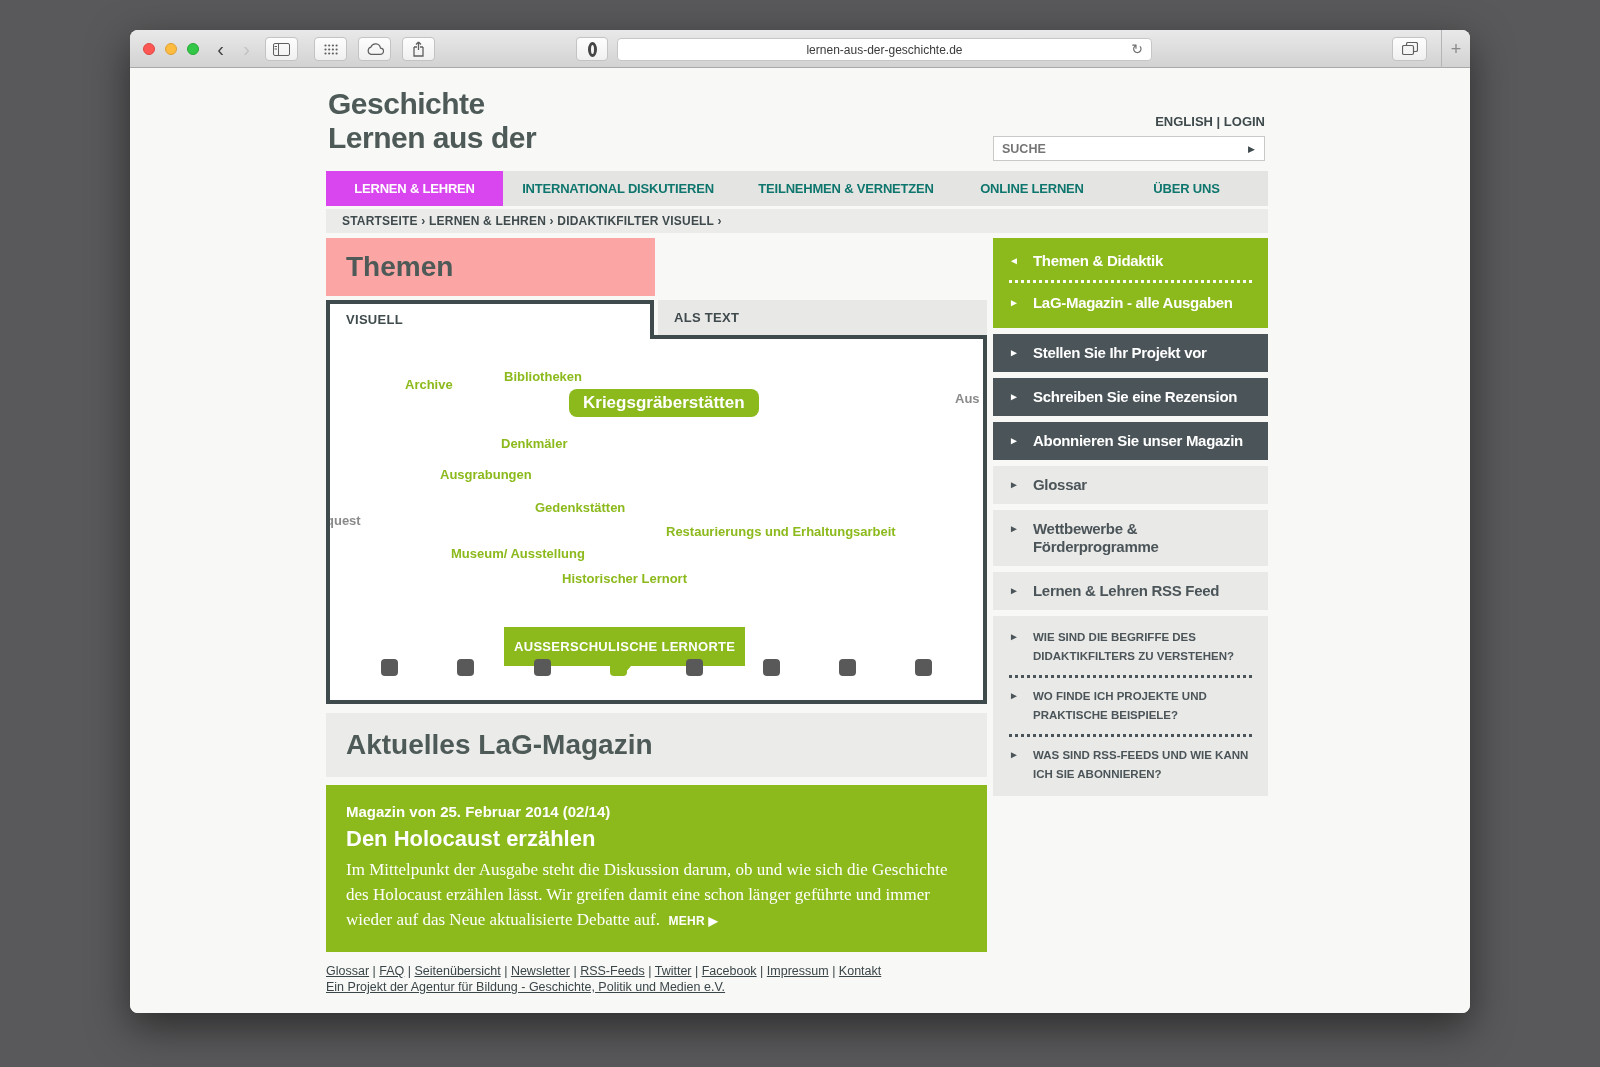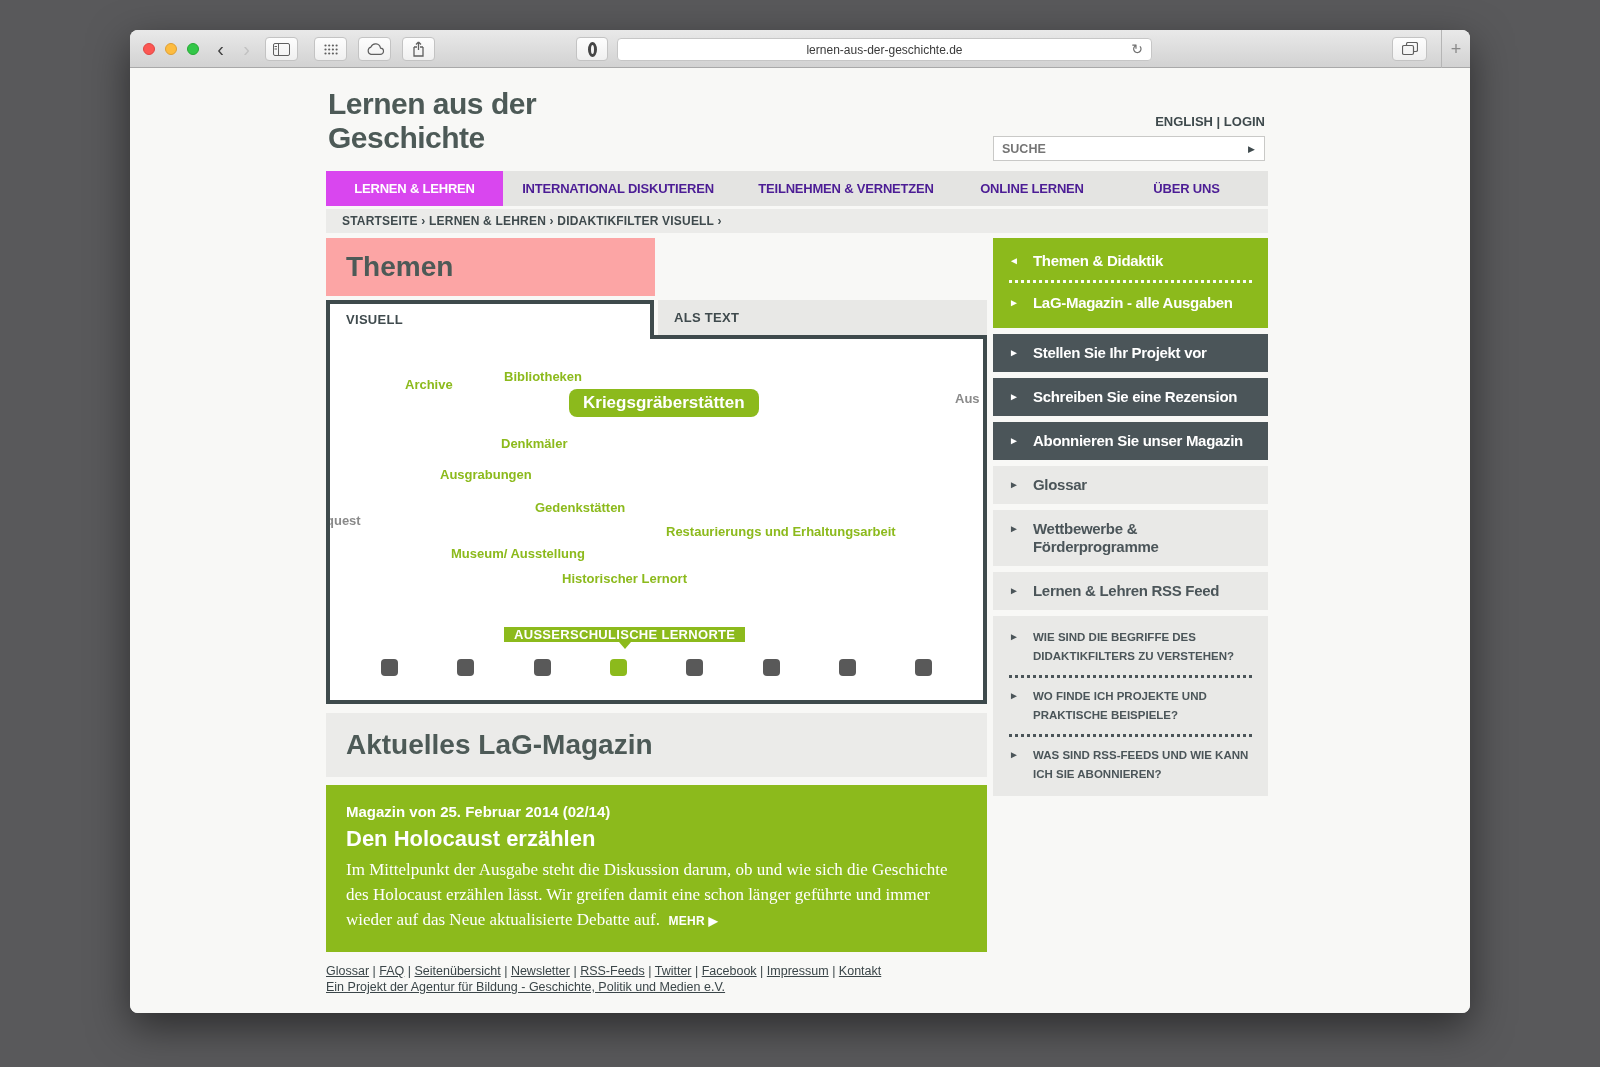--- a/index.html
+++ b/index.html
@@ -26,40 +26,40 @@
   .content{position:absolute;left:196px;top:0;width:942px;}
 
   .logo{position:absolute;left:2px;top:18px;font-size:30px;line-height:34px;font-weight:bold;letter-spacing:-.5px;color:#4d5a57;}
   .lang{position:absolute;right:3px;top:45px;font-size:13px;font-weight:bold;color:#3f4a4d;}
   .lang a{color:#3f4a4d;text-decoration:none;}
   .searchbox{position:absolute;left:667px;top:67px;width:272px;height:25px;background:#fff;border:1px solid #c9c9c7;display:flex;align-items:center;}
   .searchbox input{border:none;outline:none;flex:1;font-family:"Liberation Sans",sans-serif;font-size:12.5px;font-weight:bold;color:#4b5559;padding-left:8px;background:transparent;}
   .search-go{font-size:9px;color:#3f4a4d;padding-right:9px;}
 
   .mainnav{position:absolute;left:0;top:102px;width:942px;height:35px;background:#e4e4e2;display:flex;}
-  .nav-item{height:35px;line-height:35px;text-align:center;font-size:13px;font-weight:bold;letter-spacing:-.2px;color:#4c1d95;white-space:nowrap;}
+  .nav-item{height:35px;line-height:35px;text-align:center;font-size:13px;font-weight:bold;letter-spacing:-.2px;color:#0f766e;white-space:nowrap;}
   .nav-item.active{background:#d946ef;color:#fff;}
 
   .breadcrumb{position:absolute;left:0;top:140px;width:942px;height:24px;line-height:24px;background:#ebebe9;font-size:12px;font-weight:bold;letter-spacing:.2px;color:#3f4a4d;padding-left:16px;}
 
   
   .leftcol{position:absolute;left:0;top:169px;width:661px;}
   .bigtabs{display:flex;height:58px;}
   .bigtab-themen{width:329px;background:#fca5a5;color:#4d5a57;font-size:28px;font-weight:bold;line-height:58px;padding-left:20px;}
   .bigtab-didaktik{width:326px;margin-left:6px;background:#8cba1c;color:#fff;font-size:28px;font-weight:bold;line-height:58px;padding-left:20px;}
   .bigtab-didaktik sup{font-size:9px;font-weight:bold;letter-spacing:.5px;vertical-align:18px;margin-left:3px;}
   .subtabs{display:flex;position:relative;z-index:2;margin-top:4px;}
   .subtab-visuell{width:328px;height:39px;margin-bottom:-4px;background:#fff;border:4px solid #3e4a4c;border-bottom:none;font-size:13px;font-weight:bold;color:#3f4a4d;line-height:32px;padding-left:16px;letter-spacing:.3px;}
   .subtab-alstext{width:329px;height:35px;margin-left:4px;background:#e8e8e6;font-size:13px;font-weight:bold;color:#3f4a4d;line-height:35px;padding-left:16px;letter-spacing:.3px;}
   .filter-panel{position:relative;width:661px;height:369px;background:#fff;border:4px solid #3e4a4c;overflow:hidden;}
   .cloud-term{position:absolute;font-size:13px;font-weight:bold;white-space:nowrap;}
   .cloud-term.green{color:#8cba1c;}
   .cloud-term.gray{color:#8a8a8a;}
   .cloud-selected{position:absolute;background:#8cba1c;color:#fff;font-size:17px;font-weight:bold;border-radius:8px;padding:4px 14px;white-space:nowrap;}
-  .cat-label{position:absolute;background:#8cba1c;color:#fff;font-size:13px;font-weight:bold;letter-spacing:.3px;padding:0 10px;white-space:nowrap;}
+  .cat-label{position:absolute;background:#8cba1c;color:#fff;font-size:13px;font-weight:bold;letter-spacing:.3px;padding:12px 10px;white-space:nowrap;}
   .cat-label:after{content:"";position:absolute;left:50%;margin-left:-6px;bottom:-7px;border-left:6px solid transparent;border-right:6px solid transparent;border-top:7px solid #8cba1c;}
   .f-square{position:absolute;width:17px;height:17px;border-radius:4px;background:#595959;}
   .f-square.sel{background:#8cba1c;}
 
   .mag-heading{margin-top:9px;height:64px;line-height:64px;background:#ebebe9;color:#4d5a57;font-size:28px;font-weight:bold;padding-left:20px;}
   .mag-box{margin-top:8px;background:#8cba1c;color:#fff;padding:17px 20px 18px 20px;}
   .mag-date{font-size:15px;font-weight:bold;line-height:20px;}
   .mag-title{font-size:22px;font-weight:bold;line-height:28px;margin-top:3px;}
   .mag-body{font-family:"Liberation Serif",serif;font-size:17px;line-height:25px;margin-top:4px;}
   .mag-more{font-family:"Liberation Sans",sans-serif;font-size:12px;font-weight:bold;letter-spacing:.3px;}
@@ -150,22 +150,22 @@
     </div>
     <div class="newtab-sep">
       <span>+</span>
     </div>
   </div>
 
   <div class="page">
     <div class="content">
 
       <div class="logo">
+        <div>Geschichte</div>
         <div>Lernen aus der</div>
-        <div>Geschichte</div>
       </div>
 
       <div class="lang">
         <a href="#">ENGLISH</a><span> | </span><a href="#">LOGIN</a>
       </div>
 
       <div class="searchbox">
         <input type="text" placeholder="SUCHE" style="">
         <span class="search-go">▶</span>
       </div>

